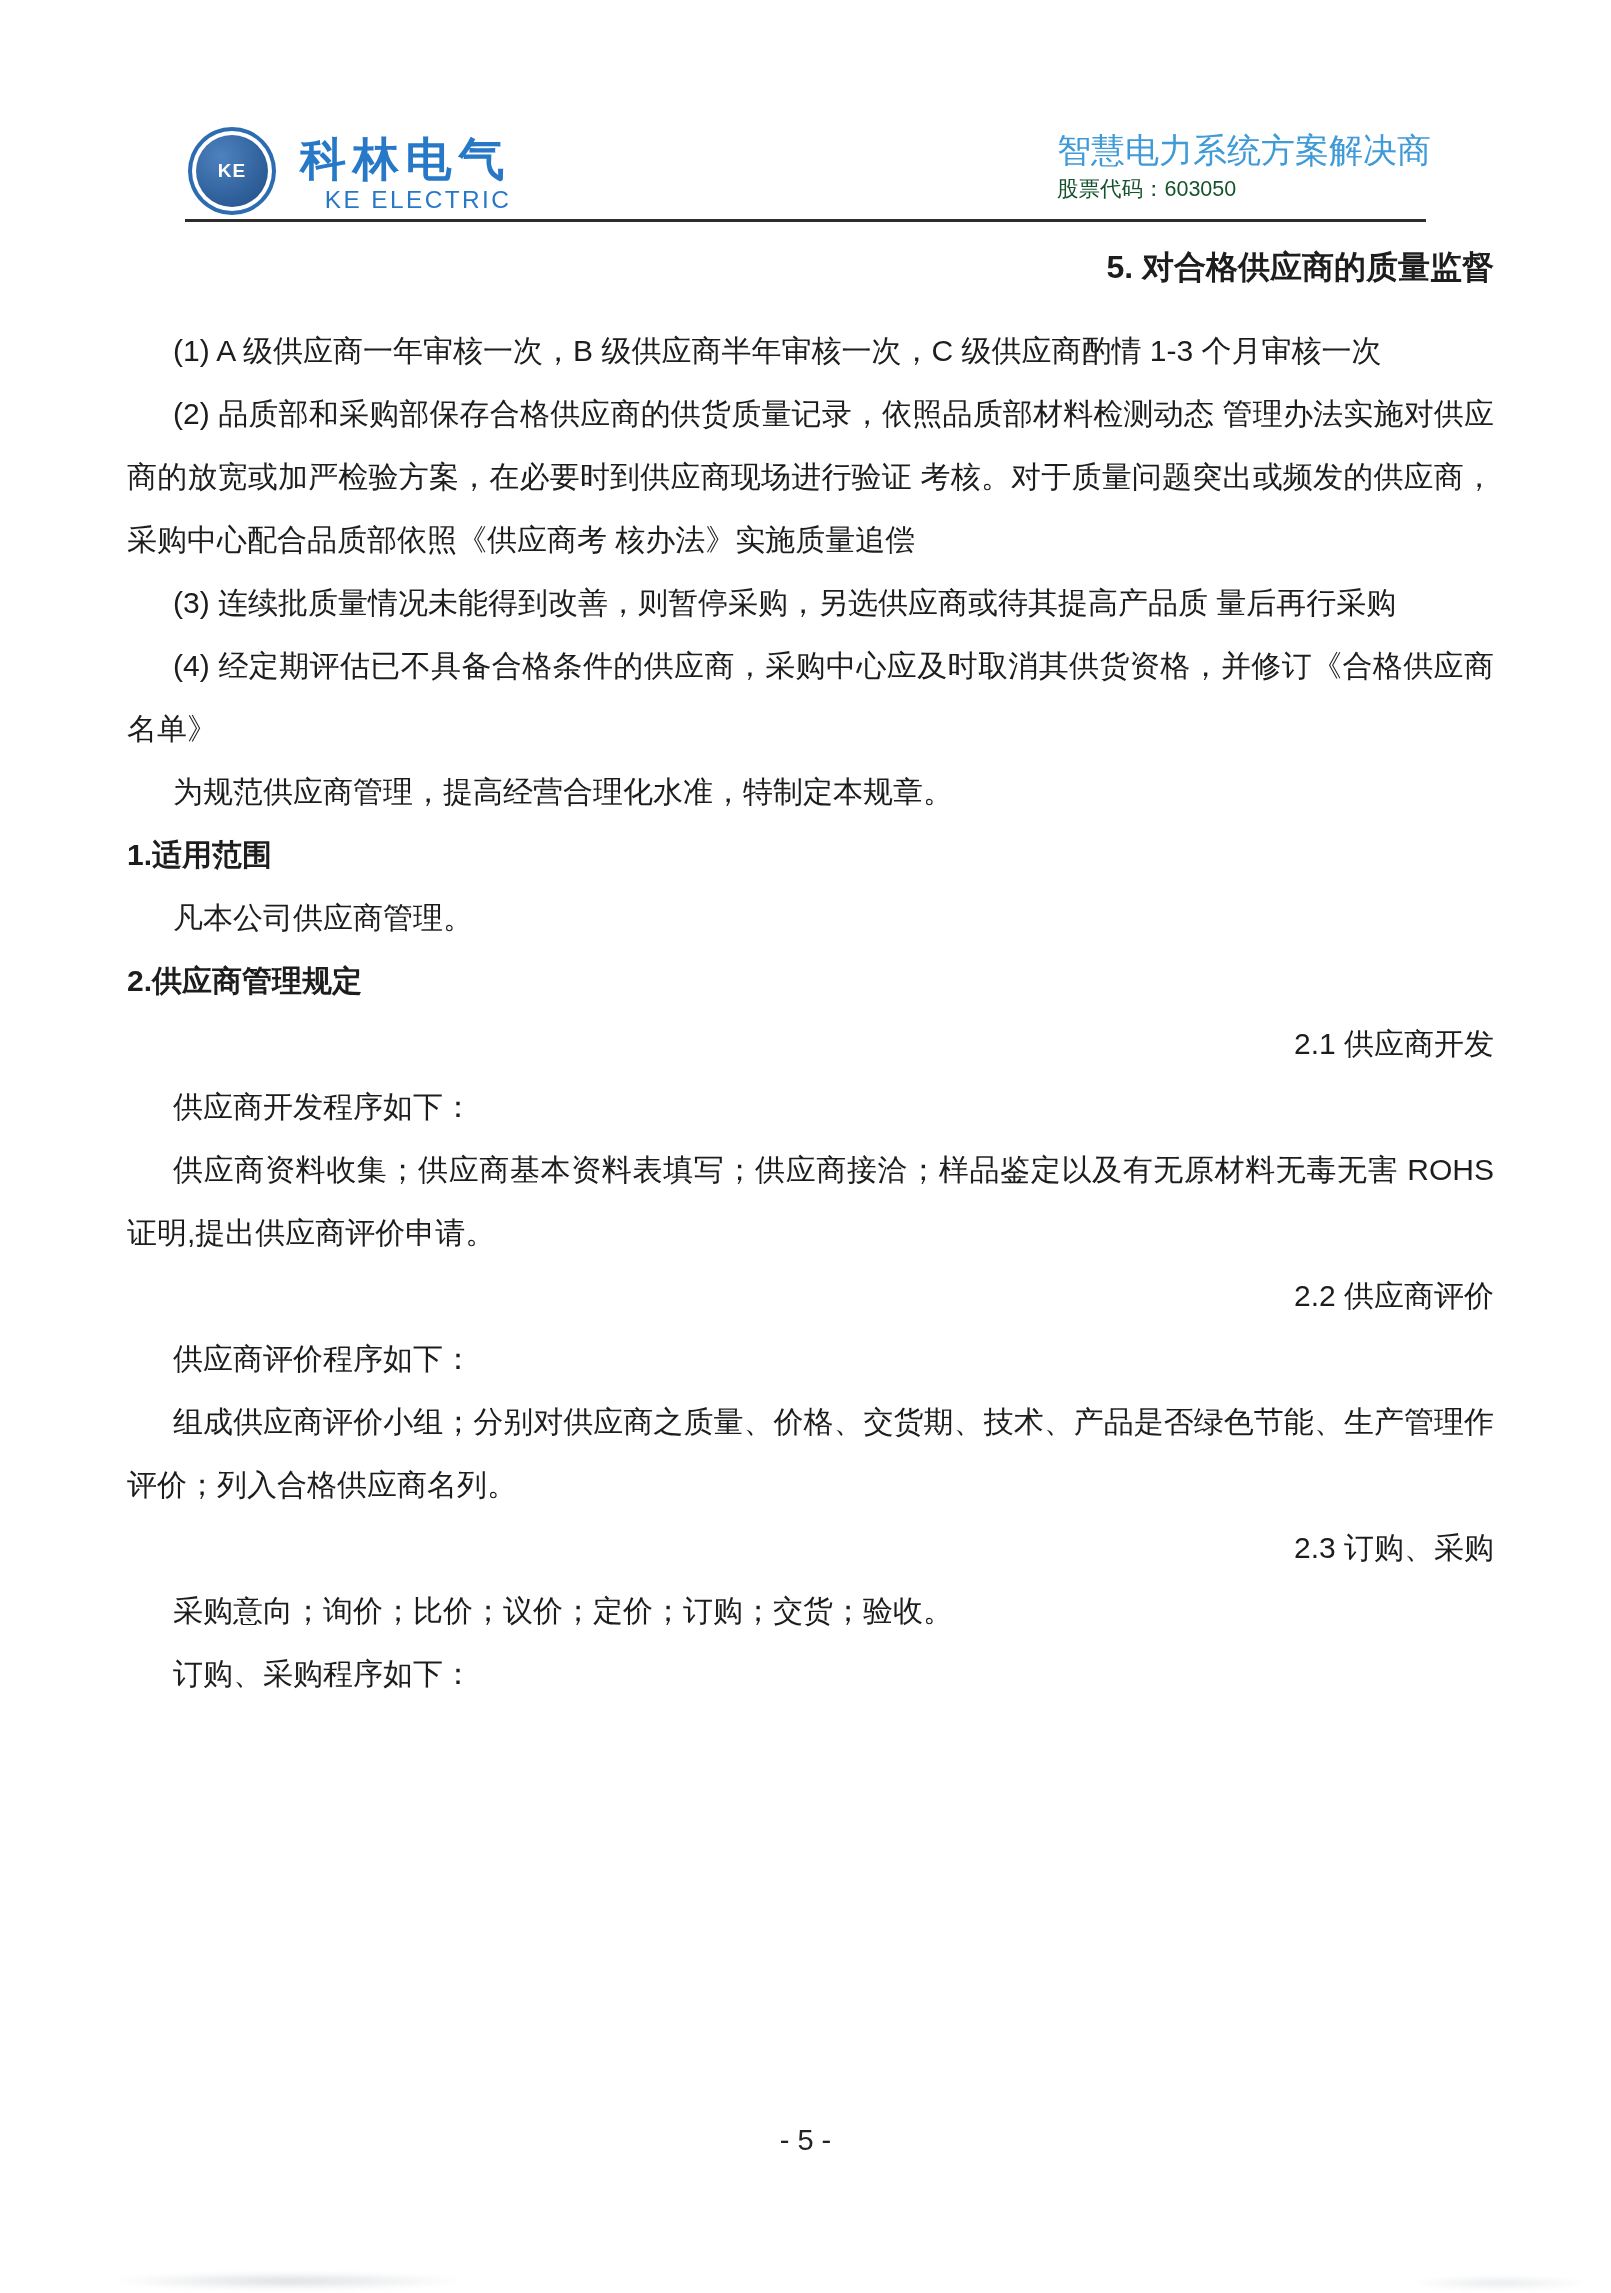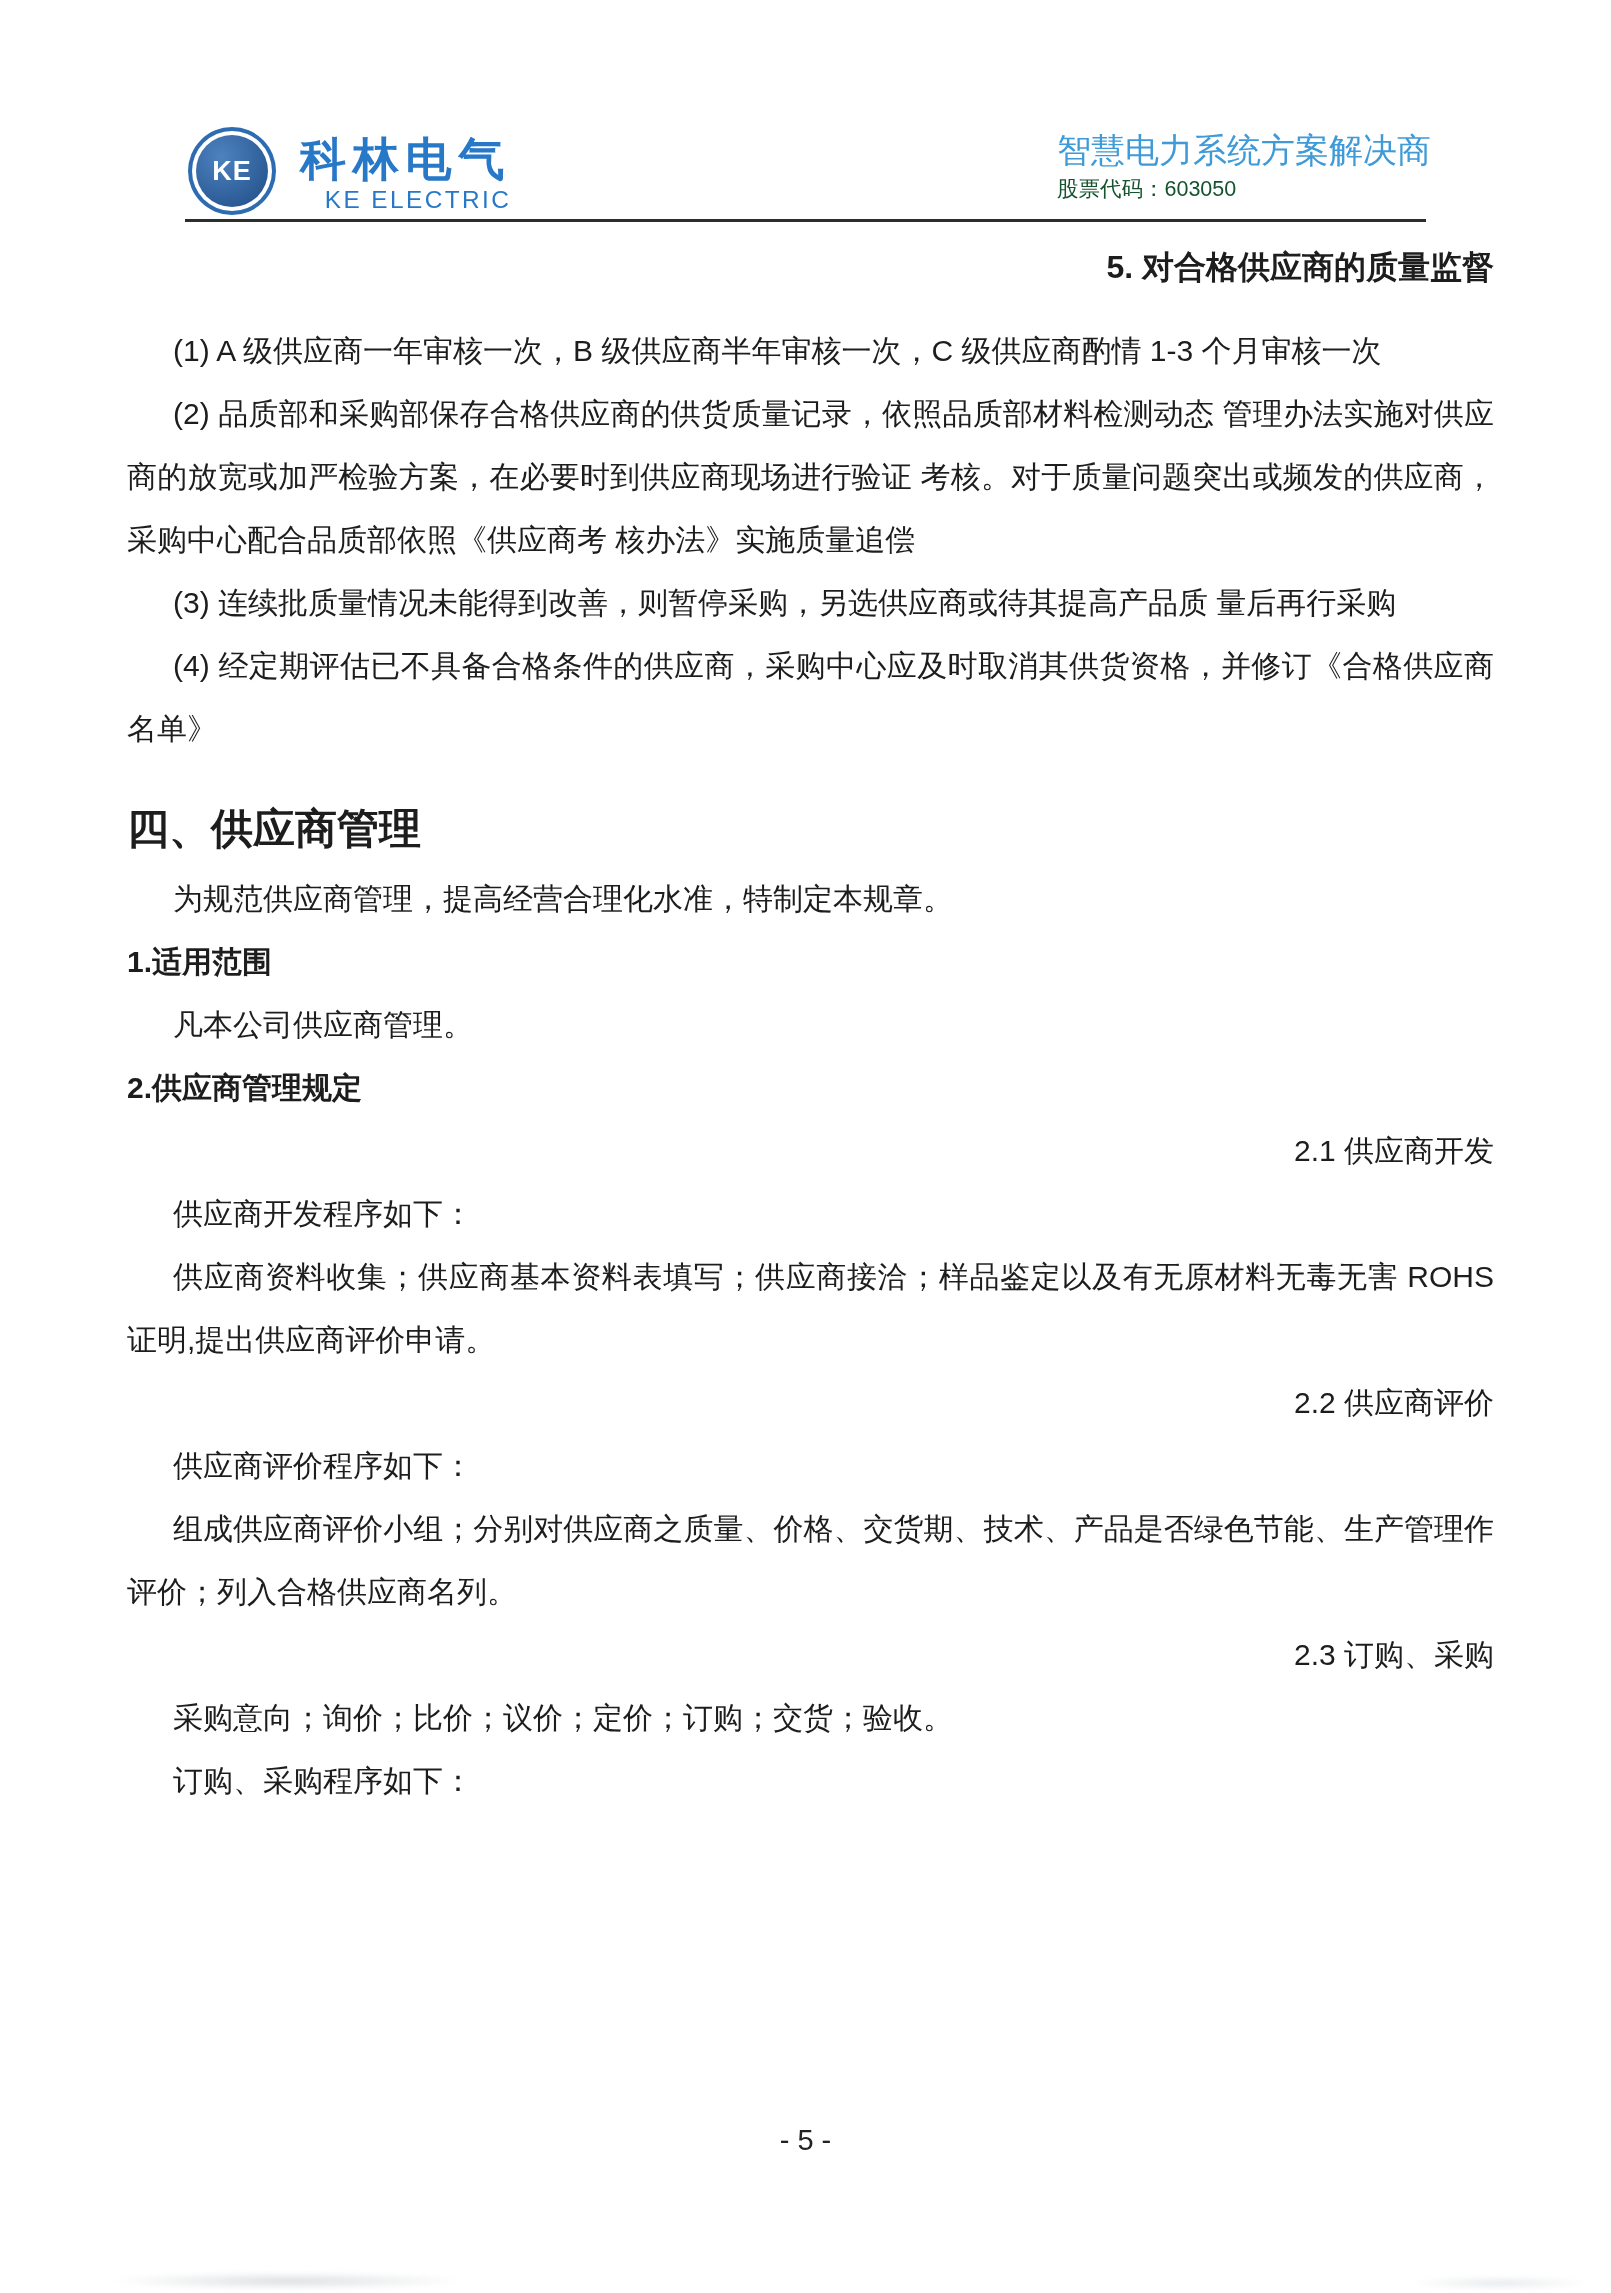--- a/index.html
+++ b/index.html
@@ -20,21 +20,21 @@
     display:flex; align-items:center; justify-content:center;
   }
   .hdr-logo-mid {
     width:80px; height:80px; border-radius:50%;
     background:#ffffff;
     display:flex; align-items:center; justify-content:center;
   }
   .hdr-logo-inner {
     width:72px; height:72px; border-radius:50%;
     background:radial-gradient(circle at 35% 30%, #4d82bf, #1f4c85);
-    color:#fff; font-weight:bold; font-size:27px; letter-spacing:1px;
+    color:#fff; font-weight:bold; font-size:19px; letter-spacing:1px;
     display:flex; align-items:center; justify-content:center;
   }
   .hdr-brand { position:absolute; left:300px; top:134px; }
   .hdr-brand-cn {
     color:#2878c8; font-size:46px; font-weight:bold; letter-spacing:6.8px;
     line-height:51px; white-space:nowrap;
   }
   .hdr-brand-en {
     color:#2878c8; font-size:24.4px; letter-spacing:2.4px; line-height:29px;
     white-space:nowrap;
@@ -106,21 +106,20 @@
 
   <div class="doc">
 
     <div class="h-s5">5. 对合格供应商的质量监督</div>
 
     <p class="para gap-top">(1) A 级供应商一年审核一次，B 级供应商半年审核一次，C 级供应商酌情 1-3 个月审核一次</p>
     <p class="para">(2) 品质部和采购部保存合格供应商的供货质量记录，依照品质部材料检测动态 管理办法实施对供应商的放宽或加严检验方案，在必要时到供应商现场进行验证 考核。对于质量问题突出或频发的供应商，采购中心配合品质部依照《供应商考 核办法》实施质量追偿</p>
     <p class="para">(3) 连续批质量情况未能得到改善，则暂停采购，另选供应商或待其提高产品质 量后再行采购</p>
     <p class="para">(4) 经定期评估已不具备合格条件的供应商，采购中心应及时取消其供货资格，并修订《合格供应商名单》</p>
 
-    <div class="h-big">四、供应商管理</div>
 
     <p class="para">为规范供应商管理，提高经营合理化水准，特制定本规章。</p>
 
     <div class="subhead">1.适用范围</div>
     <p class="para">凡本公司供应商管理。</p>
 
     <div class="subhead">2.供应商管理规定</div>
 
     <div class="plainhead">2.1 供应商开发</div>
     <p class="para">供应商开发程序如下：</p>

